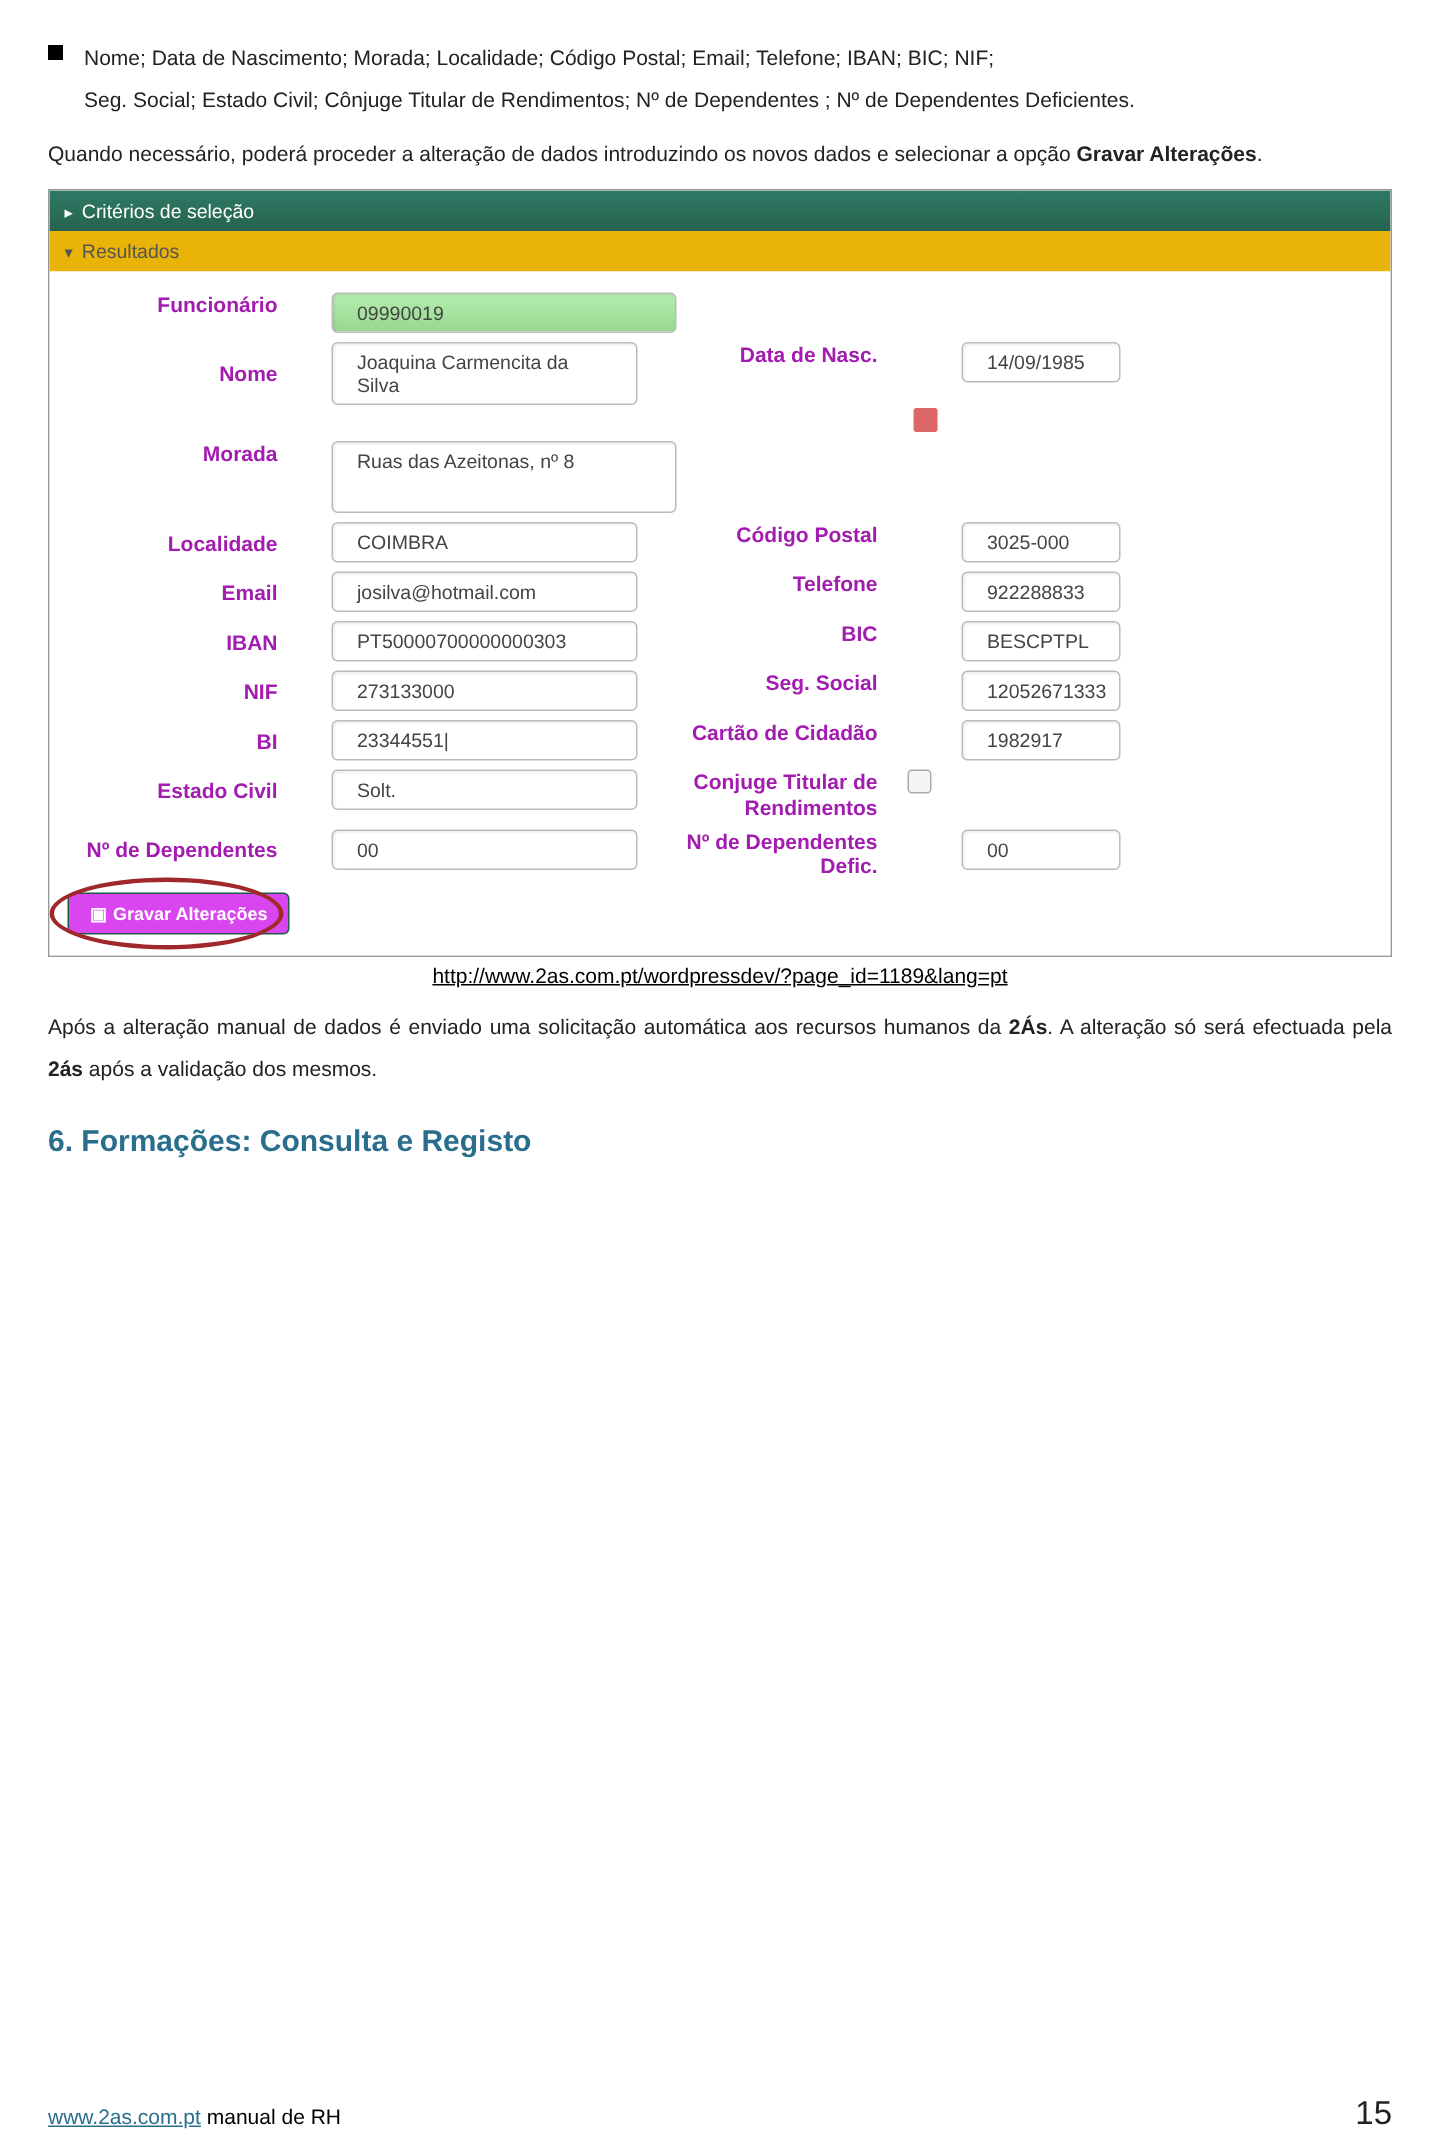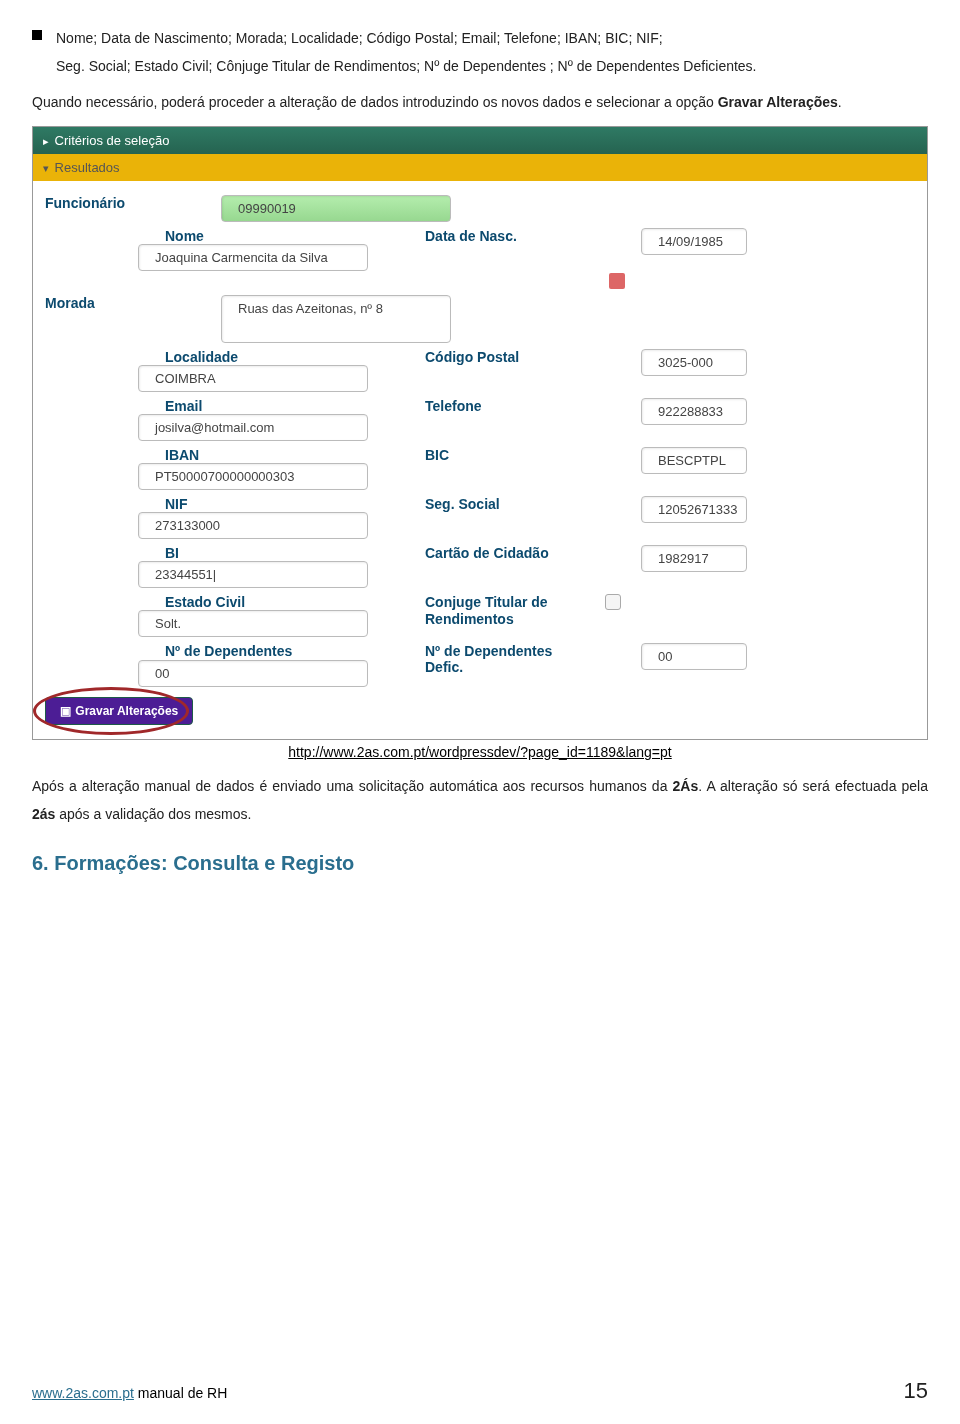--- a/index.html
+++ b/index.html
@@ -58,22 +58,23 @@
     background: #fff;
     padding: 8px 12px 14px 12px;
   }
   .form-row {
     display: flex;
     align-items: flex-start;
     margin: 6px 0;
   }
   .lbl {
     font-size: 14px;
-    color: #0c4a6e;
+    color: #a21caf;
     font-weight: bold;
+    text-align: right;
   }
   .lbl-left { width: 140px; flex-shrink:0; }
   .lbl-mid { width: 160px; flex-shrink:0; }
   .inp {
     background: #fff;
     border: 1px solid #bbb;
     border-radius: 4px;
     box-shadow: inset 1px 1px 2px rgba(0,0,0,0.08);
     font-size: 13px;
     color: #444;
@@ -101,21 +102,21 @@
     border-radius: 3px;
     background: #f5f5f5;
     display: inline-block;
   }
   .btn-save-wrap {
     position: relative;
     display: inline-block;
     margin-top: 4px;
   }
   .btn-save {
-    background: #4c1d95;
+    background: #d946ef;
     color: #fff;
     font-size: 12px;
     font-weight: bold;
     padding: 6px 14px;
     border-radius: 4px;
     border: 1px solid #1e5a48;
     display: inline-block;
   }
   .circle-marker {
     position: absolute;
@@ -134,31 +135,31 @@
     margin: 4px 0 12px 0;
   }
   .section-heading {
     font-size: 20px;
     color: #2a6e8e;
     font-weight: bold;
     margin: 24px 0 6px 0;
   }
   .footer {
     position: absolute;
-    bottom: 20px;
+    bottom: 2px;
     left: 32px;
     right: 32px;
     display: flex;
     justify-content: space-between;
     align-items: baseline;
     font-size: 14px;
   }
   .footer a { color: #2a6e8e; text-decoration: underline; }
   .footer .pn { font-size: 22px; color: #222; }
-  .left-block { width: 380px; display:flex; align-items:center;flex-direction:column; }
+  .left-block { width: 380px; display:flex; align-items:center; }
   .mid-block { width: 180px; display:flex; align-items:center; }
   .right-block { display:flex; align-items:center; }
 </style>
 </head>
 <body>
 
 <div class="page">
 
   <div class="bullet-row">
     <div class="bullet"></div>

